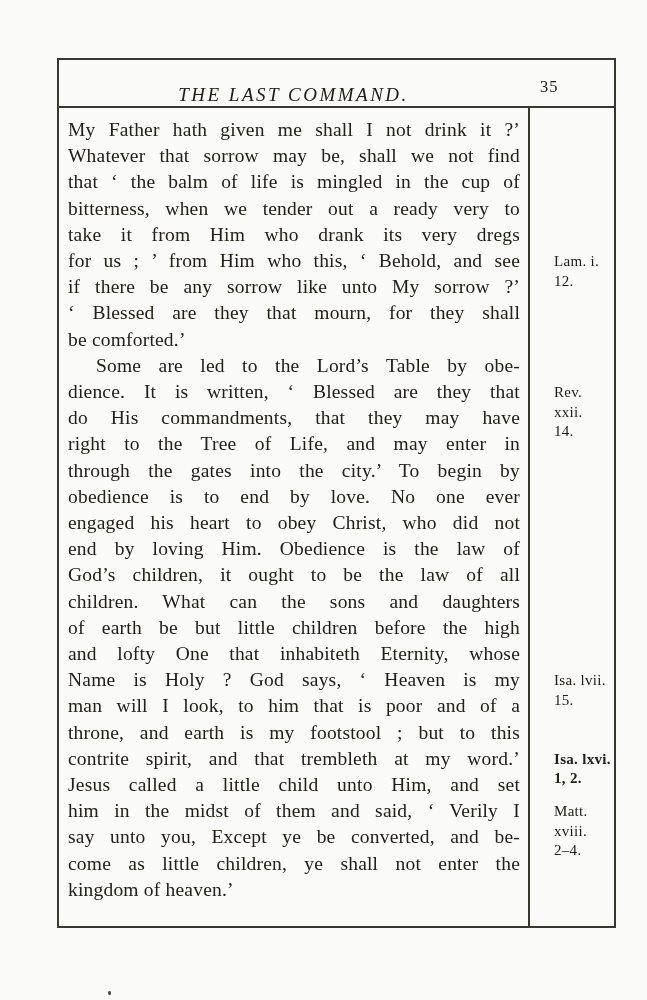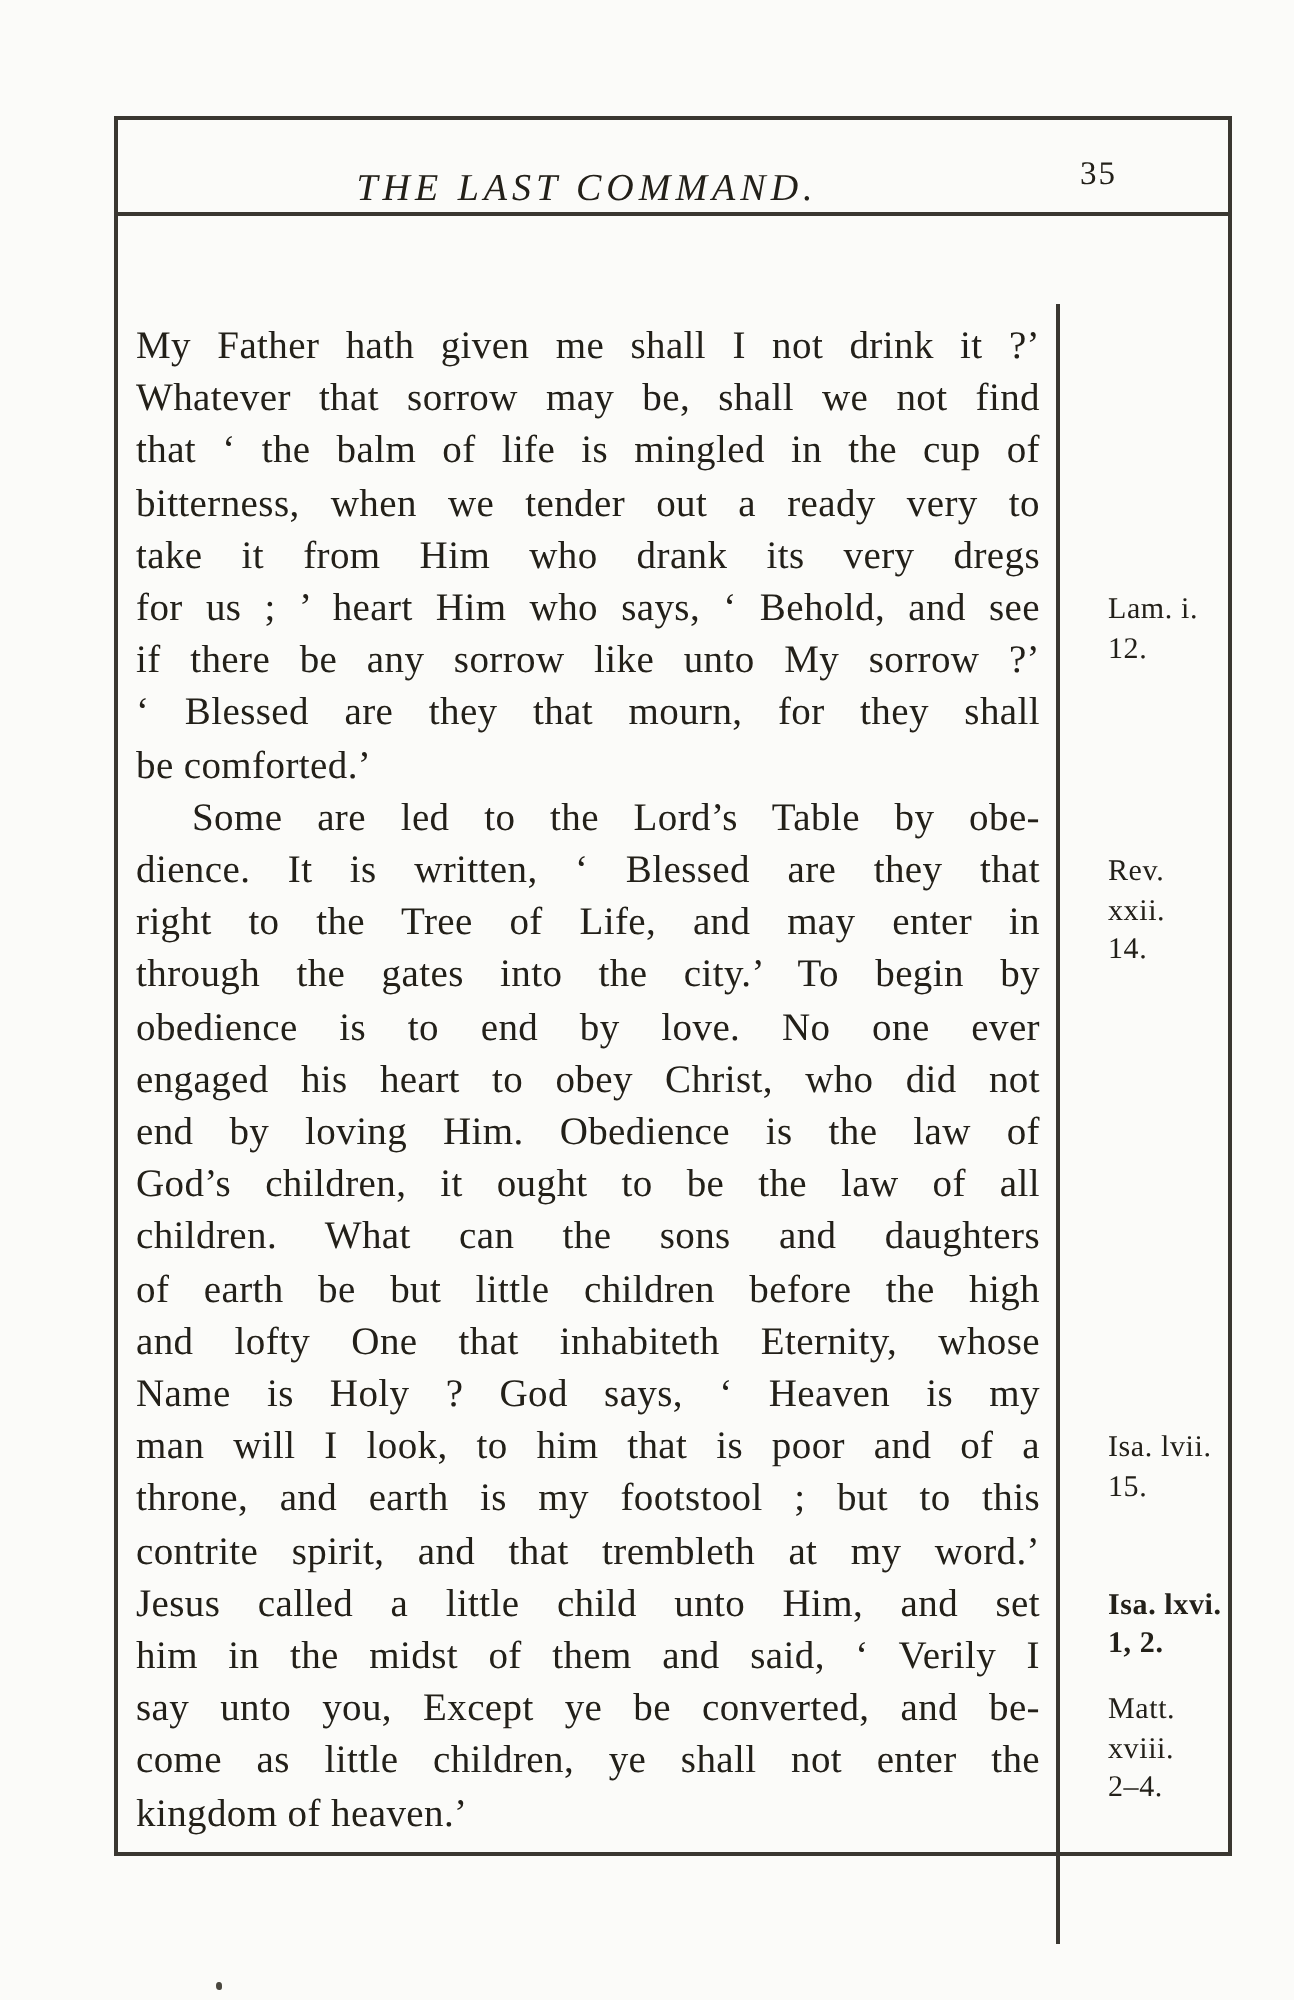--- a/index.html
+++ b/index.html
@@ -37,21 +37,20 @@
   }
   .page-number{
     position:absolute;left:447px;top:17px;
     font-size:16.5px;
     letter-spacing:1px;
     margin-left:34px;
   }
   .content{
     display:flex;
     height:820px;
-    margin-top:44px;
   }
   .text-column{
     width:469px;
     box-sizing:border-box;
     padding:9px 8px 0 9px;
     font-size:19.5px;
     line-height:26.2px;
     letter-spacing:0.2px;
   }
   .body-line{
@@ -89,26 +88,27 @@
     <div class="page-title">THE LAST COMMAND.</div>
     <div class="page-number">35</div>
   </div>
   <div class="content">
     <div class="text-column">
         <div class="body-line">My Father hath given me shall I not drink it ?’</div>
         <div class="body-line">Whatever that sorrow may be, shall we not find</div>
         <div class="body-line">that ‘ the balm of life is mingled in the cup of</div>
         <div class="body-line">bitterness, when we tender out a ready very to</div>
         <div class="body-line">take it from Him who drank its very dregs</div>
-        <div class="body-line">for us ; ’ heart Him who says, ‘ Behold, and see</div>
+        <div class="body-line">for us ; ’ from Him who this, ‘ Behold, and see</div>
         <div class="body-line">if there be any sorrow like unto My sorrow ?’</div>
         <div class="body-line">‘ Blessed are they that mourn, for they shall</div>
         <div class="body-line para-end">be comforted.’</div>
         <div class="body-line indent">Some are led to the Lord’s Table by obe-</div>
         <div class="body-line">dience. It is written, ‘ Blessed are they that</div>
+        <div class="body-line">do His commandments, that they may have</div>
         <div class="body-line">right to the Tree of Life, and may enter in</div>
         <div class="body-line">through the gates into the city.’ To begin by</div>
         <div class="body-line">obedience is to end by love. No one ever</div>
         <div class="body-line">engaged his heart to obey Christ, who did not</div>
         <div class="body-line">end by loving Him. Obedience is the law of</div>
         <div class="body-line">God’s children, it ought to be the law of all</div>
         <div class="body-line">children. What can the sons and daughters</div>
         <div class="body-line">of earth be but little children before the high</div>
         <div class="body-line">and lofty One that inhabiteth Eternity, whose</div>
         <div class="body-line">Name is Holy ? God says, ‘ Heaven is my</div>

